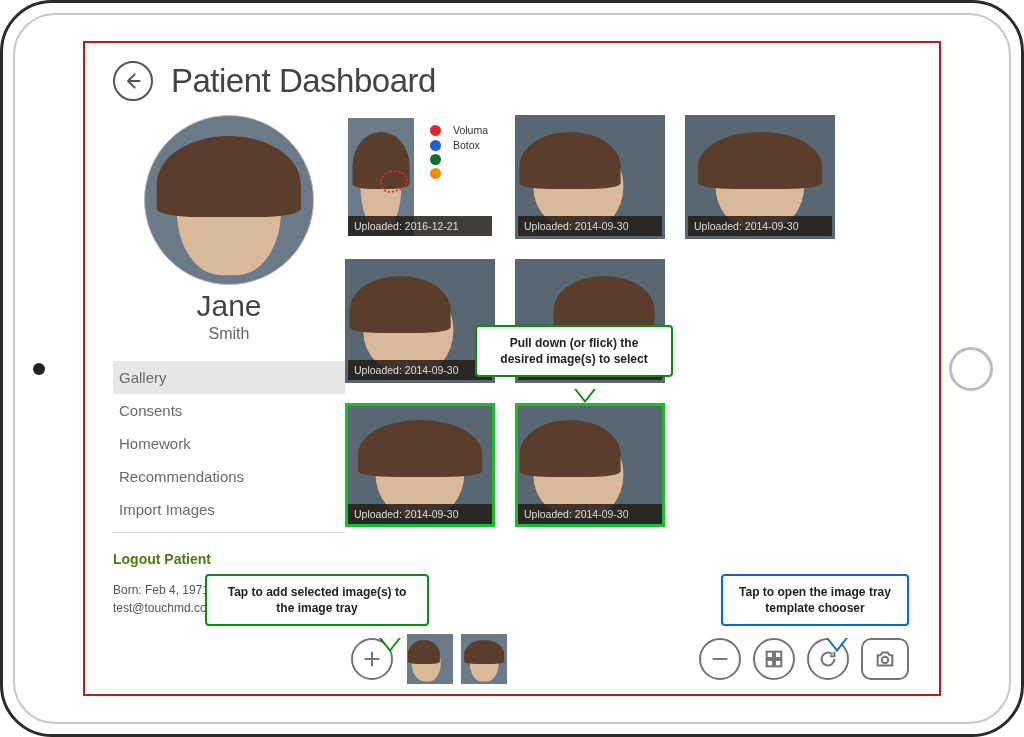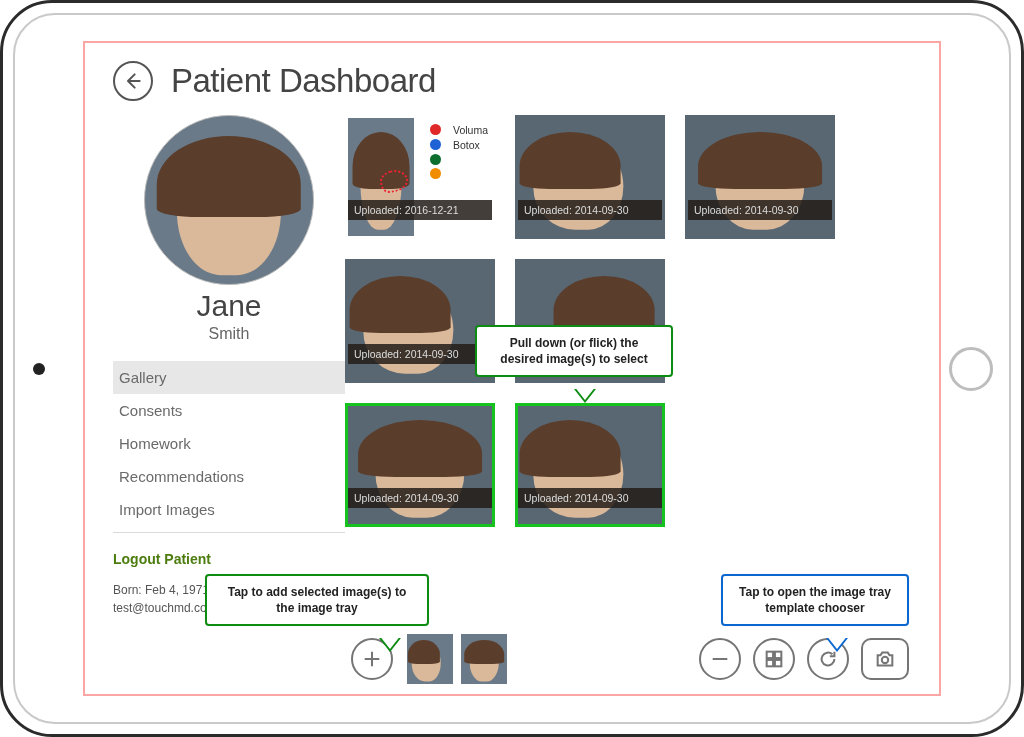--- a/index.html
+++ b/index.html
@@ -21,21 +21,21 @@
   .home-button {
     position: absolute; right: 28px; top: 50%; transform: translateY(-50%);
     width: 44px; height: 44px; border: 3px solid #bdbdbd; border-radius: 50%;
   }
   .front-cam {
     position: absolute; left: 30px; top: 50%; transform: translateY(-50%);
     width: 12px; height: 12px; background:#222; border-radius:50%;
   }
   .screen {
     position: absolute; left: 80px; right: 80px; top: 38px; bottom: 38px;
-    border: 2px solid #fca5a5;
+    border: 2px solid #b91c1c;
     background: #fff;
     overflow: hidden;
   }
 
   
   .header { display:flex; align-items:center; gap:18px; padding: 18px 28px 6px 28px; }
   .header h1 { font-size: 33px; font-weight: 300; color:#444; letter-spacing: -0.5px; }
   .back-btn { width:40px; height:40px; border:2.5px solid #555; border-radius:50%; display:flex; align-items:center; justify-content:center; cursor:pointer; }
   .back-btn svg { width:20px; height:20px; }
 
@@ -55,26 +55,26 @@
   .nav-item.active { background:#e7e7e7; }
   .nav-sep { border:0; border-top:1px solid #d9d9d9; margin-top:6px; }
 
   .logout { font-size:14px; font-weight:600; color:#4d7c0f; margin-top:18px; }
   .meta { font-size:12px; color:#555; margin-top:14px; line-height:1.5; }
 
   
   .grid { display:flex; flex-wrap:wrap; gap:20px; align-content:flex-start; }
   .thumb { width:150px; height:124px; position:relative; background:#596773; cursor:pointer; border:3px solid transparent; }
   .thumb.selected { border-color:#16c21f; }
-  .thumb .cap { position:absolute; left:0; right:0; bottom:16px; background:rgba(34,28,24,.85); color:#ddd; font-size:10.5px; padding:4px 6px; }
+  .thumb .cap { position:absolute; left:0; right:0; bottom:0; background:rgba(34,28,24,.85); color:#ddd; font-size:10.5px; padding:4px 6px; }
   .thumb.annotated { background:#fff; }
   .thumb.annotated .left-half { position:absolute; left:0; top:0; bottom:0; width:46%; background:#6a7a88; }
   .thumb.annotated .marker { position:absolute; left:22%; top:44%; width:28px; height:22px; border:2px dotted #e23; border-radius:50% 60% 50% 40%; transform:rotate(-14deg); }
   .legend { position:absolute; right:4px; top:6px; font-size:10.5px; color:#333; }
-  .legend div { display:flex; align-items:flex-start; gap:12px; margin-bottom:3px; }
+  .legend div { display:flex; align-items:center; gap:12px; margin-bottom:3px; }
   .legend .dot { width:11px; height:11px; border-radius:50%; }
 
   
   .face { position:absolute; inset:0; }
   .face::before { content:""; position:absolute; left:50%; top:54%; transform:translate(-50%,-50%); width:62%; height:82%; background:#d9b99a; border-radius:48% 48% 42% 42% / 52% 52% 46% 46%; }
   .face::after { content:""; position:absolute; left:50%; top:12%; transform:translateX(-50%); width:86%; height:48%; background:#5a3d2b; border-radius:50% 50% 30% 30% / 60% 60% 10% 10%; }
   
   .face.profile::before { left:42%; border-radius:40% 60% 40% 48% / 50% 56% 46% 44%; }
   .face.profile::after { left:36%; width:70%; }
   .face.profile.right::before { left:58%; }

